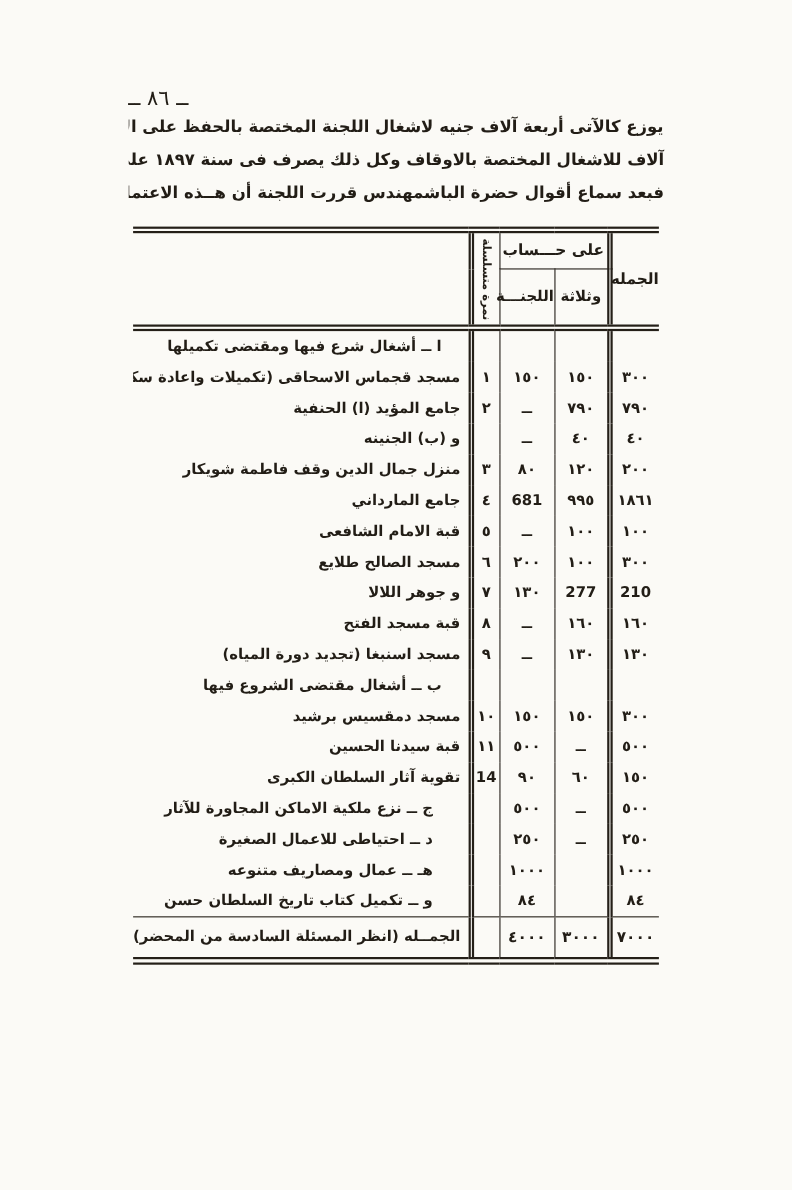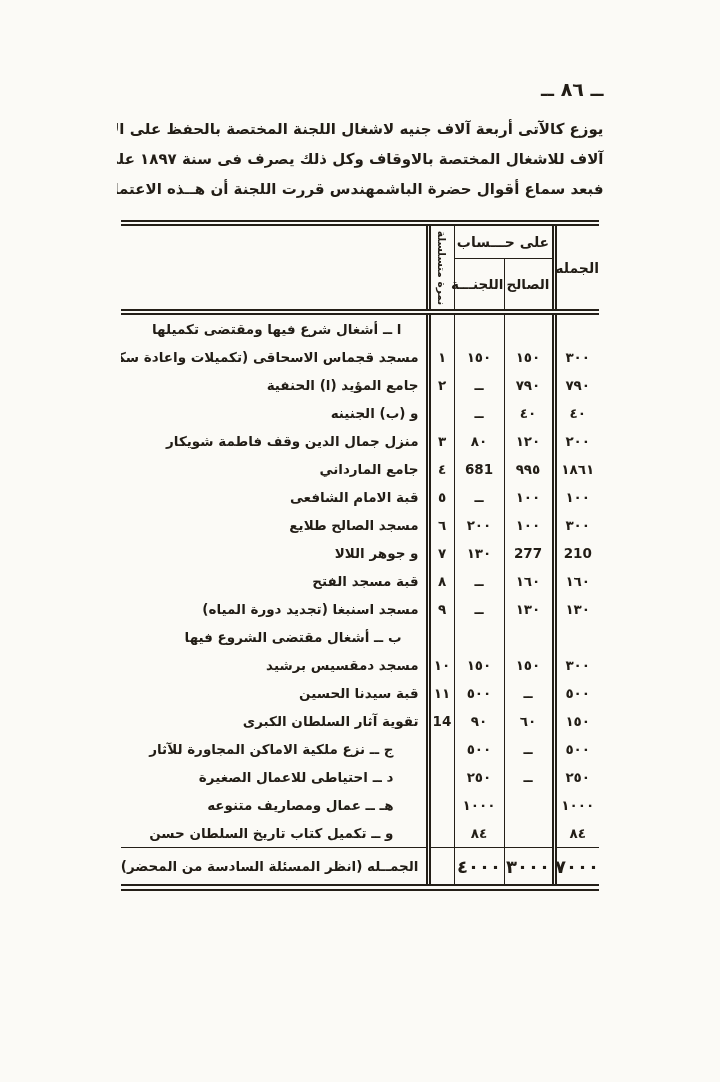--- a/index.html
+++ b/index.html
@@ -14,25 +14,24 @@
     width: 720px; height: 1082px;
     overflow: hidden;
     direction: rtl;
   }
   .content {
     width: 487px;
     margin: 0 auto;
     padding-top: 78px;
   }
   .page-number {
-    text-align: right;
-    font-weight: 700;
+    text-align: left;
+    font-weight: 400;
     font-size: 19px;
     letter-spacing: 2px;
-    margin-bottom: 14px;
   }
   .intro {
     font-weight: 700;
     font-size: 15px;
     line-height: 30px;
   }
   .intro .line {
     white-space: nowrap;
     overflow: hidden;
     text-align: justify;
@@ -78,21 +77,21 @@
     overflow: hidden;
     font-size: 13.5px;
   }
   .section { padding-right: 24px; }
   .indent { padding-right: 32px; }
 
   tfoot td {
     border-top: 1.7px solid #241f18;
     border-bottom: 7px double #241f18;
     height: 36px;
-    font-size: 18px;
+    font-size: 14px;
   }
 
   .serial-head-cell { position: relative; }
   .serial-head {
     position: absolute;
     top: 50%; left: 50%;
     transform: translate(-50%, -50%) rotate(90deg);
     white-space: nowrap;
     font-size: 10.5px;
     letter-spacing: 1px;
@@ -124,21 +123,21 @@
       <thead>
         <tr>
           <th rowspan="2" class="rule-top rule-bot b-dl th-total">الجمله</th>
           <th colspan="2" class="rule-top mid-rule b-sl th-onaccount">على حـــساب</th>
           <th rowspan="2" class="rule-top rule-bot b-dl serial-head-cell">
             <span class="serial-head">نمرة متسلسلة</span>
           </th>
           <th rowspan="2" class="rule-top rule-bot th-desc"></th>
         </tr>
         <tr>
-          <th class="rule-bot b-sl th-sub">الصالح</th>
+          <th class="rule-bot b-sl th-sub">وثلاثة</th>
           <th class="rule-bot b-sl th-sub">اللجنـــة</th>
         </tr>
       </thead>
       <tbody id="tbody-rows">
           <tr>
             <td class="num b-dl"></td>
             <td class="num b-sl"></td>
             <td class="num b-sl"></td>
             <td class="num b-dl"></td>
             <td class="desc section">ا ــ أشغال شرع فيها ومقتضى تكميلها</td>

